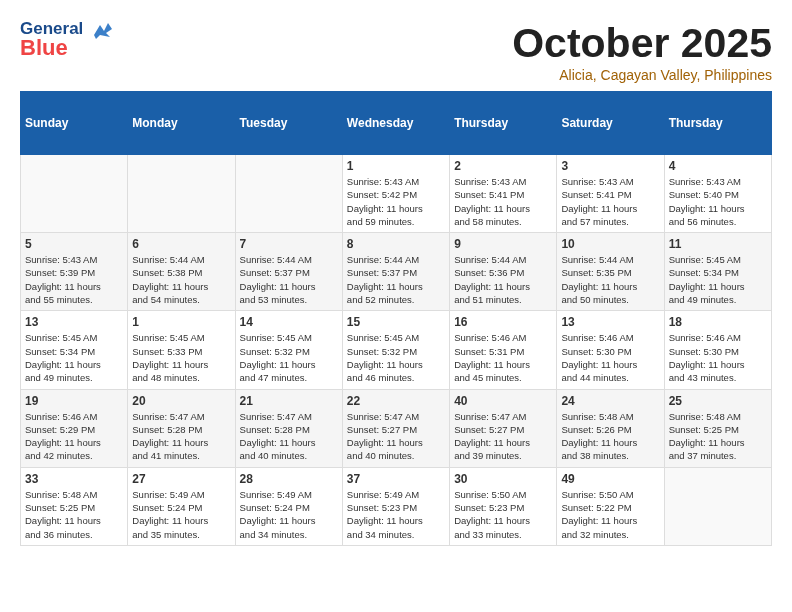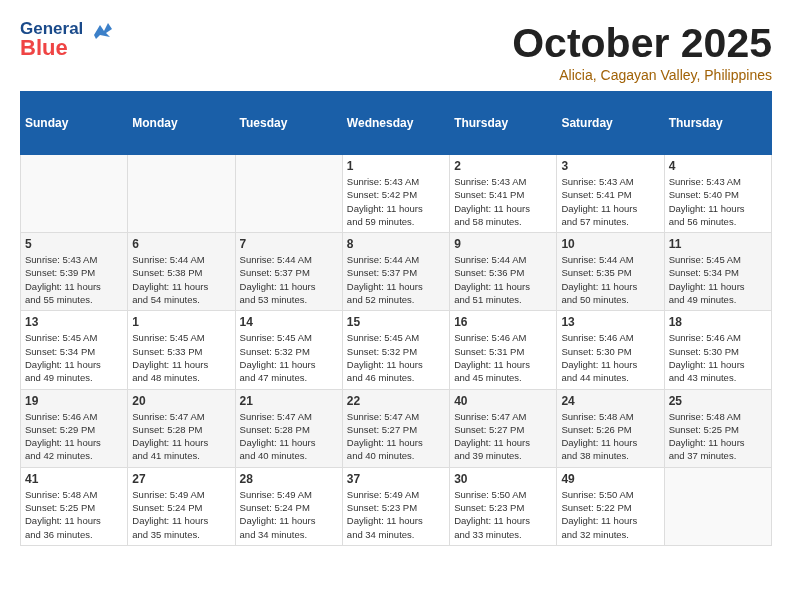--- a/index.html
+++ b/index.html
@@ -294,21 +294,21 @@
         <td>
           <span class="day-number">25</span>
           <div class="day-info" style="white-space: pre-line;">Sunrise: 5:48 AM
 Sunset: 5:25 PM
 Daylight: 11 hours
 and 37 minutes.</div>
         </td>
       </tr>
       <tr>
         <td>
-          <span class="day-number">41</span>
+          <span class="day-number">33</span>
           <div class="day-info" style="white-space: pre-line;">Sunrise: 5:48 AM
 Sunset: 5:25 PM
 Daylight: 11 hours
 and 36 minutes.</div>
         </td>
         <td>
           <span class="day-number">27</span>
           <div class="day-info" style="white-space: pre-line;">Sunrise: 5:49 AM
 Sunset: 5:24 PM
 Daylight: 11 hours

